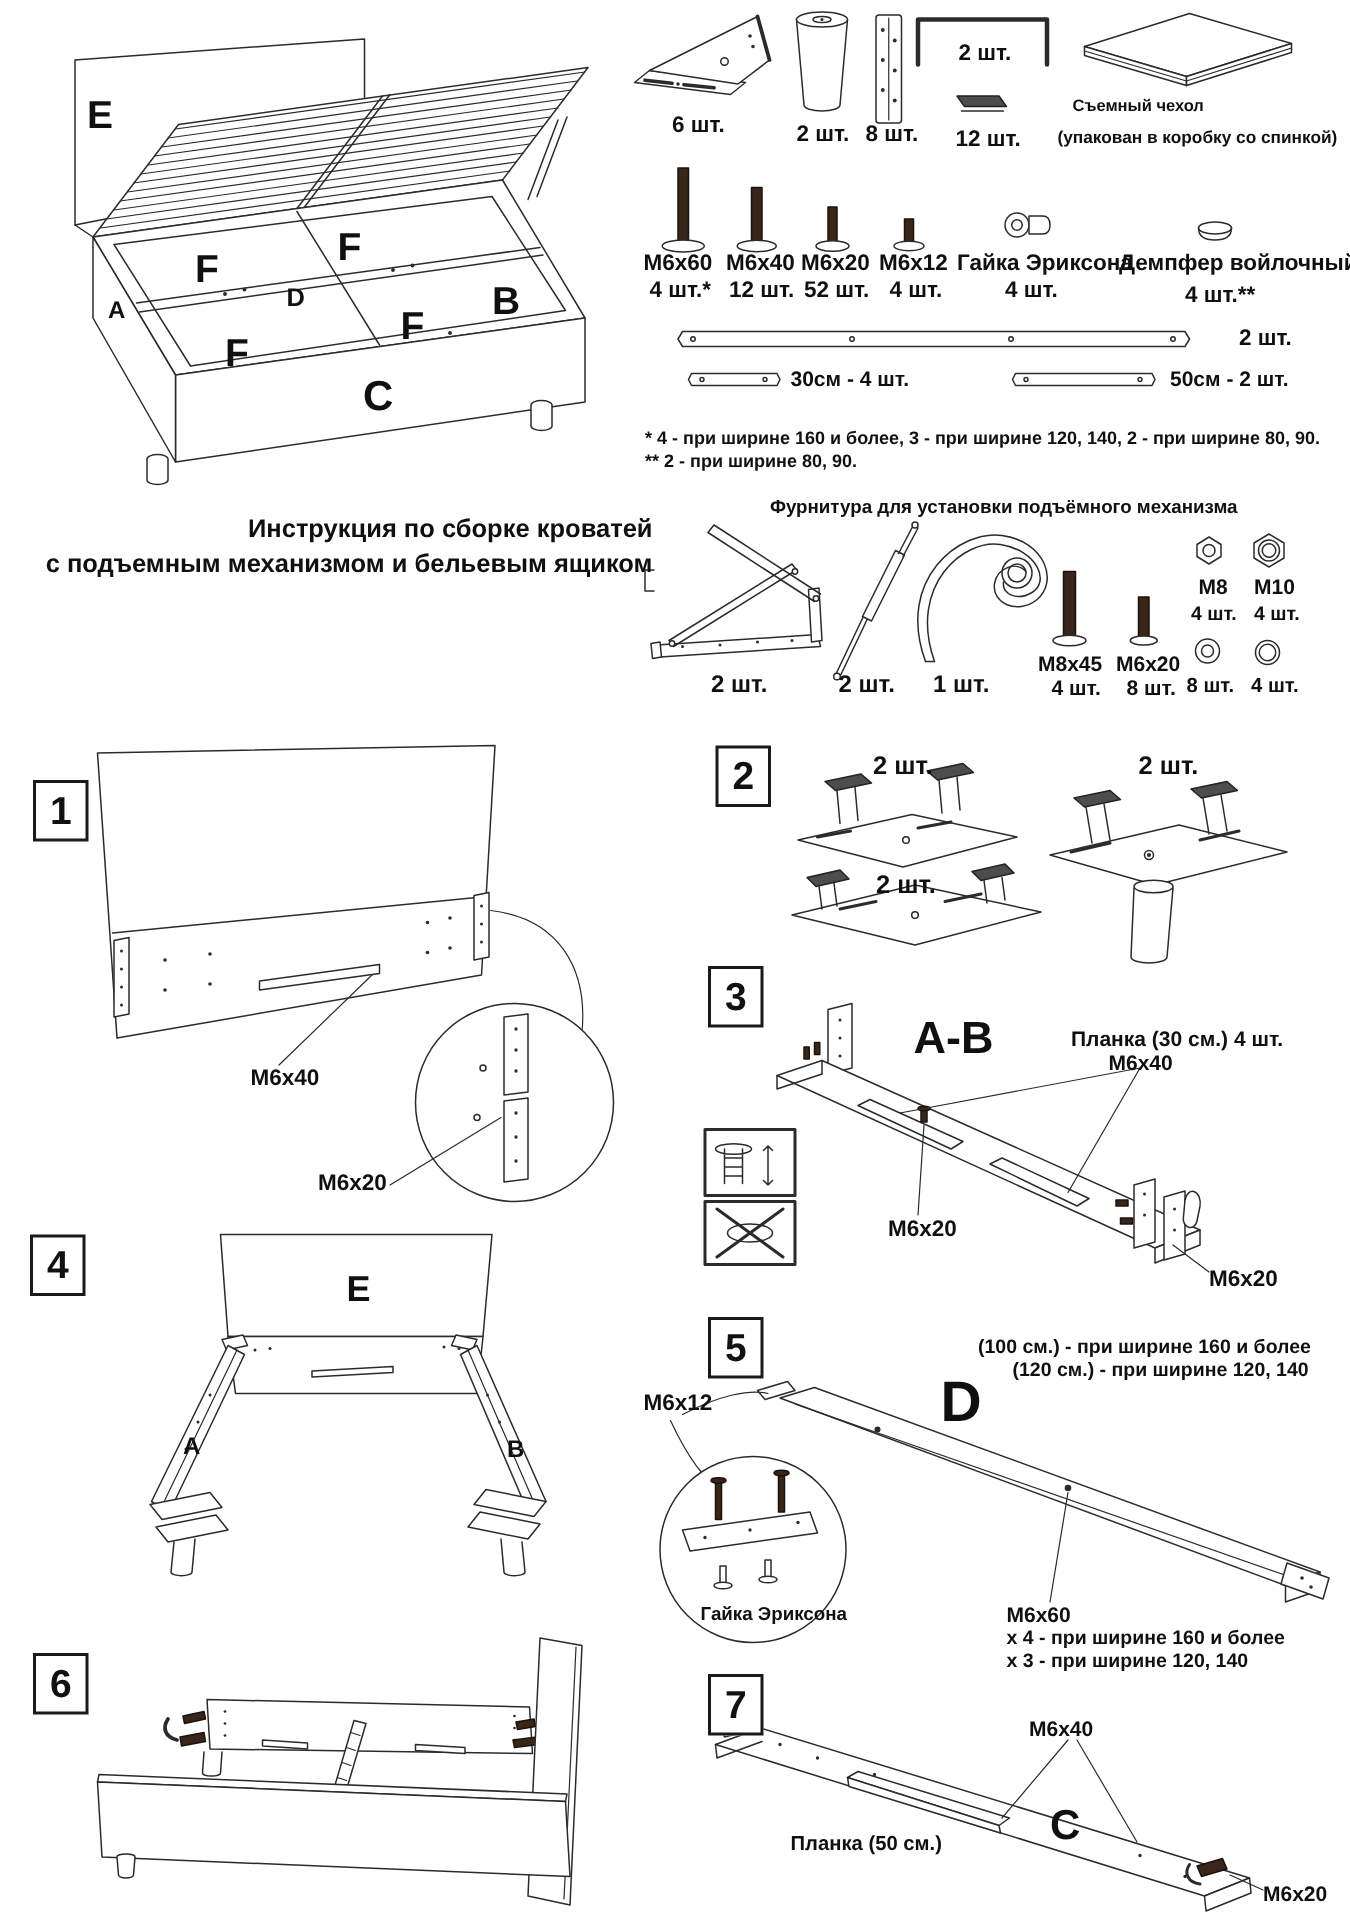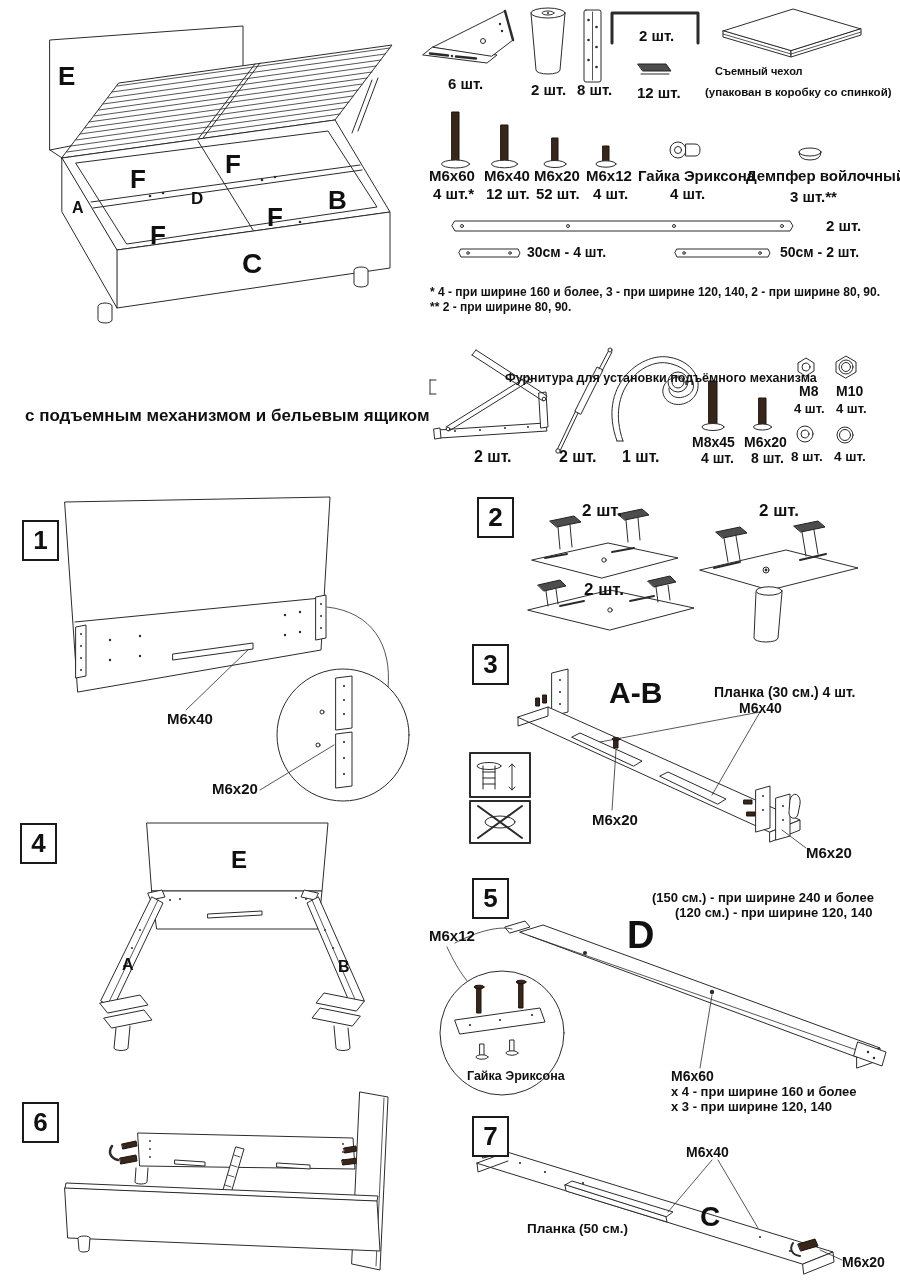--- a/index.html
+++ b/index.html
@@ -9,21 +9,21 @@
           stroke-linecap:round;stroke-linejoin:round;}
   svg.art .w{fill:#ffffff;}
   svg.art .dk{fill:#38261a;stroke:#1d120b;}
   svg.art .hat{fill:#4d4d4d;stroke:#222;}
   svg.art .dot{fill:#2b2b2b;stroke:none;}
   svg.art .t2{stroke-width:2;}
   svg.art .t25{stroke-width:2.5;}
   svg.art .t3{stroke-width:3;}
   svg.art .thin{stroke-width:0.8;}
   .lbl{position:absolute;font-weight:bold;color:#101010;white-space:nowrap;line-height:1.12;}
-  .ctr{text-align:left;margin-top:40px;}
+  .ctr{text-align:right;}
   .stepbox{position:absolute;width:33px;height:37px;border:2px solid #1a1a1a;background:#fff;
            display:flex;align-items:center;justify-content:center;
            font-weight:bold;font-size:26px;color:#111;}
 </style>
 </head>
 <body>
 
 <div id="page">
 
   <svg class="art" width="900" height="1280" viewBox="0 0 900 1280">
@@ -416,29 +416,30 @@
   <div class="lbl" style="left:484px;top:168px;font-size:15px">M6x40</div>
   <div class="lbl" style="left:534px;top:168px;font-size:15px">M6x20</div>
   <div class="lbl" style="left:586px;top:168px;font-size:15px">M6x12</div>
   <div class="lbl" style="left:638px;top:168px;font-size:15px">Гайка Эриксона</div>
   <div class="lbl" style="left:746px;top:168px;font-size:15px">Демпфер войлочный</div>
   <div class="lbl" style="left:433px;top:186px;font-size:15px">4 шт.*</div>
   <div class="lbl" style="left:486px;top:186px;font-size:15px">12 шт.</div>
   <div class="lbl" style="left:536px;top:186px;font-size:15px">52 шт.</div>
   <div class="lbl" style="left:593px;top:186px;font-size:15px">4 шт.</div>
   <div class="lbl" style="left:670px;top:186px;font-size:15px">4 шт.</div>
-  <div class="lbl" style="left:790px;top:189px;font-size:15px">3 шт.**</div>
+  <div class="lbl" style="left:790px;top:189px;font-size:15px">4 шт.**</div>
 
   <div class="lbl" style="left:826px;top:218px;font-size:15px">2 шт.</div>
   <div class="lbl" style="left:527px;top:245px;font-size:14px">30см - 4 шт.</div>
   <div class="lbl" style="left:780px;top:245px;font-size:14px">50см - 2 шт.</div>
 
   <div class="lbl" style="left:430px;top:286px;font-size:12px">* 4 - при ширине 160 и более, 3 - при ширине 120, 140, 2 - при ширине 80, 90.</div>
   <div class="lbl" style="left:430px;top:301px;font-size:12px">** 2 - при ширине 80, 90.</div>
 
+  <div class="lbl ctr" style="left:25px;top:343px;width:410px;font-size:17px">Инструкция по сборке кроватей</div>
   <div class="lbl ctr" style="left:25px;top:366px;width:410px;font-size:17px">с подъемным механизмом и бельевым ящиком</div>
 
   <div class="lbl ctr" style="left:505px;top:331px;width:320px;font-size:12.5px">Фурнитура для установки подъёмного механизма</div>
   <div class="lbl" style="left:474px;top:448px;font-size:16px">2 шт.</div>
   <div class="lbl" style="left:559px;top:448px;font-size:16px">2 шт.</div>
   <div class="lbl" style="left:622px;top:448px;font-size:16px">1 шт.</div>
   <div class="lbl" style="left:692px;top:435px;font-size:14px">M8x45</div>
   <div class="lbl" style="left:701px;top:451px;font-size:14px">4 шт.</div>
   <div class="lbl" style="left:744px;top:435px;font-size:14px">M6x20</div>
   <div class="lbl" style="left:751px;top:451px;font-size:14px">8 шт.</div>
@@ -481,21 +482,21 @@
   <div class="lbl" style="left:609px;top:676px;font-size:30px">A-B</div>
   <div class="lbl" style="left:714px;top:685px;font-size:14px">Планка (30 см.)  4 шт.</div>
   <div class="lbl" style="left:739px;top:701px;font-size:14px">M6x40</div>
   <div class="lbl" style="left:592px;top:812px;font-size:15px">M6x20</div>
   <div class="lbl" style="left:806px;top:845px;font-size:15px">M6x20</div>
 
   <div class="lbl" style="left:231px;top:847px;font-size:24px">E</div>
   <div class="lbl" style="left:122px;top:956px;font-size:16px">A</div>
   <div class="lbl" style="left:338px;top:958px;font-size:16px">B</div>
 
-  <div class="lbl" style="left:652px;top:891px;font-size:13px">(150 см.) - при ширине 240 и более</div>
+  <div class="lbl" style="left:652px;top:891px;font-size:13px">(100 см.) - при ширине 160 и более</div>
   <div class="lbl" style="left:675px;top:906px;font-size:13px">(120 см.) - при ширине 120, 140</div>
   <div class="lbl" style="left:627px;top:914px;font-size:38px">D</div>
   <div class="lbl" style="left:429px;top:928px;font-size:15px">M6x12</div>
   <div class="lbl" style="left:467px;top:1069px;font-size:12.5px">Гайка Эриксона</div>
   <div class="lbl" style="left:671px;top:1069px;font-size:14px">M6x60</div>
   <div class="lbl" style="left:671px;top:1085px;font-size:13px">х 4 - при ширине 160 и более</div>
   <div class="lbl" style="left:671px;top:1100px;font-size:13px">х 3 - при ширине 120, 140</div>
 
   <div class="lbl" style="left:686px;top:1145px;font-size:14px">M6x40</div>
   <div class="lbl" style="left:527px;top:1221px;font-size:13.5px">Планка (50 см.)</div>

